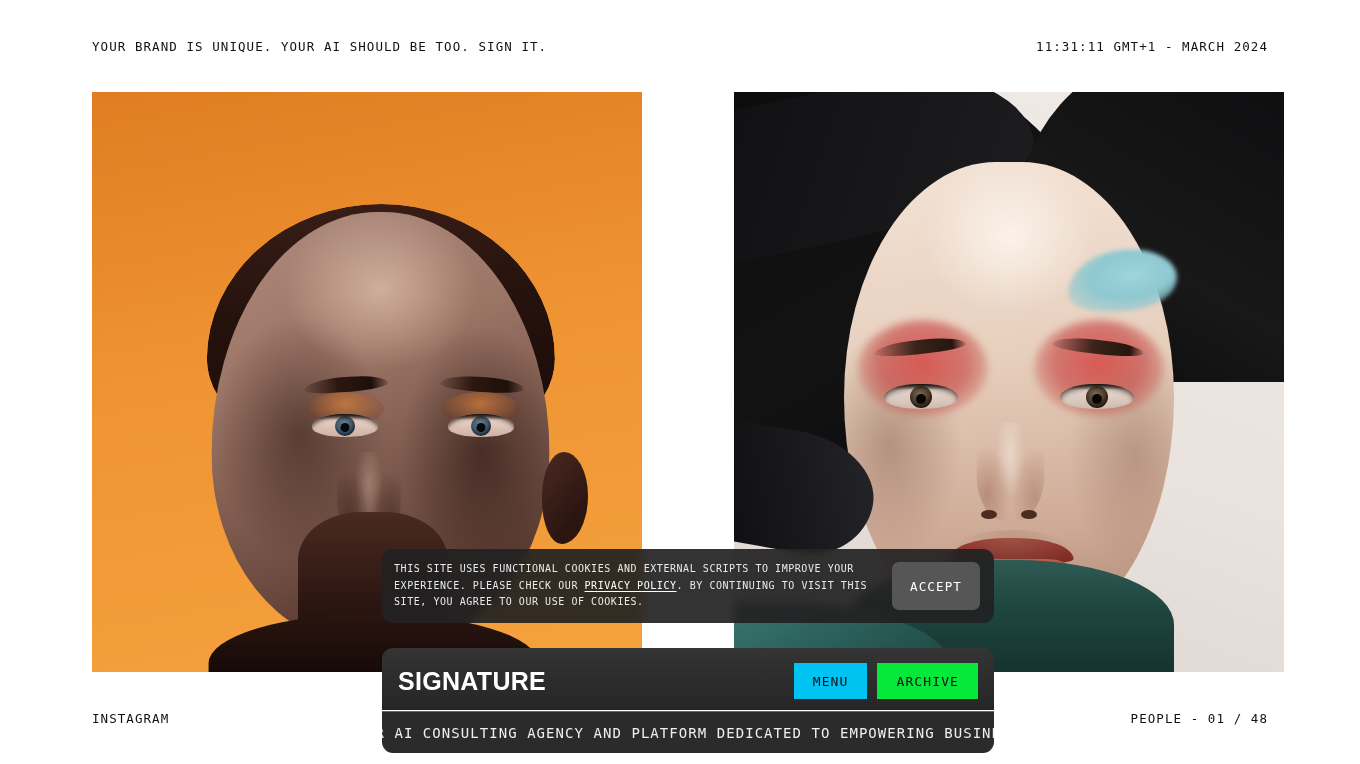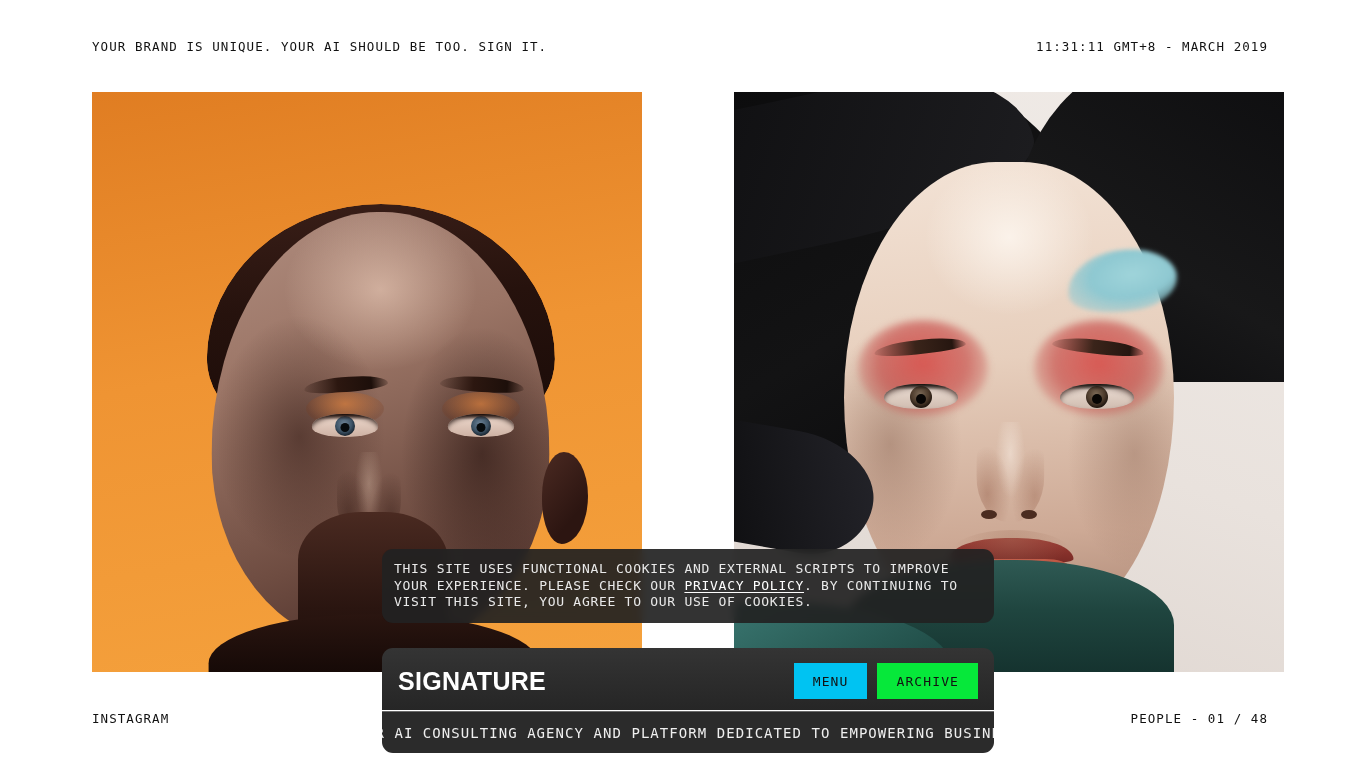--- a/index.html
+++ b/index.html
@@ -363,21 +363,21 @@
     width:612px; height:74px;
     background:rgba(34,34,34,.92);
     border-radius:11px;
     display:flex; align-items:center;
     padding:0 14px 0 12px;
     gap:16px;
     backdrop-filter:blur(4px);
   }
   .cookie-text {
     font-family:"DejaVu Sans Mono", monospace;
-    font-size:13px;
+    font-size:10px;
     line-height:16.6px;
     letter-spacing:0.055em;
     color:#e9e9e9;
     flex:1;
   }
   .cookie-text a {
     color:#ffffff;
     text-decoration:underline;
     text-underline-offset:2px;
   }
@@ -454,21 +454,21 @@
     margin-left:-16px;
   }
 </style>
 </head>
 <body>
 
 <div class="page">
 
   <div class="topbar">
     <div class="topbar-text">YOUR BRAND IS UNIQUE. YOUR AI SHOULD BE TOO. SIGN IT.</div>
-    <div class="topbar-text">11:31:11 GMT+8 - MARCH 2019</div>
+    <div class="topbar-text">11:31:11 GMT+1 - MARCH 2024</div>
   </div>
 
   <div class="gallery">
 
     <div class="photo ph-left">
       <div class="L-hair"></div>
       <div class="L-head"></div>
       <div class="L-ear"></div>
       <div class="L-brow l"></div>
       <div class="L-brow r"></div>
@@ -537,20 +537,21 @@
 
   </div>
 
   <div class="footbar">
     <a class="foot-text" href="#">INSTAGRAM</a>
     <div class="foot-text">PEOPLE - 01 / 48</div>
   </div>
 
   <div class="cookie">
     <div class="cookie-text"><span>THIS SITE USES FUNCTIONAL COOKIES AND EXTERNAL SCRIPTS TO IMPROVE YOUR EXPERIENCE. PLEASE CHECK OUR </span><a href="#">PRIVACY POLICY</a><span>. BY CONTINUING TO VISIT THIS SITE, YOU AGREE TO OUR USE OF COOKIES.</span></div>
+    <button class="accept-btn">ACCEPT</button>
   </div>
 
   <div class="dock">
     <div class="brand">SIGNATURE</div>
     <button class="nav-btn" style="background: rgb(0, 195, 242);">
       <span>MENU</span>
     </button>
     <button class="nav-btn" style="background: rgb(6, 232, 58); align-items: center;">
       <span>ARCHIVE</span>
     </button>

